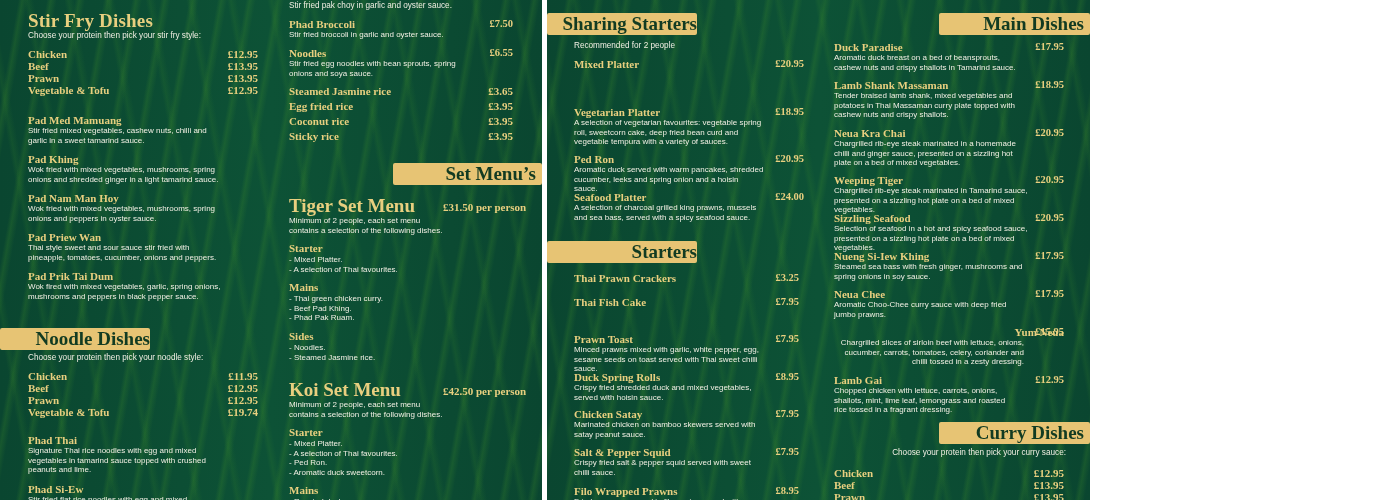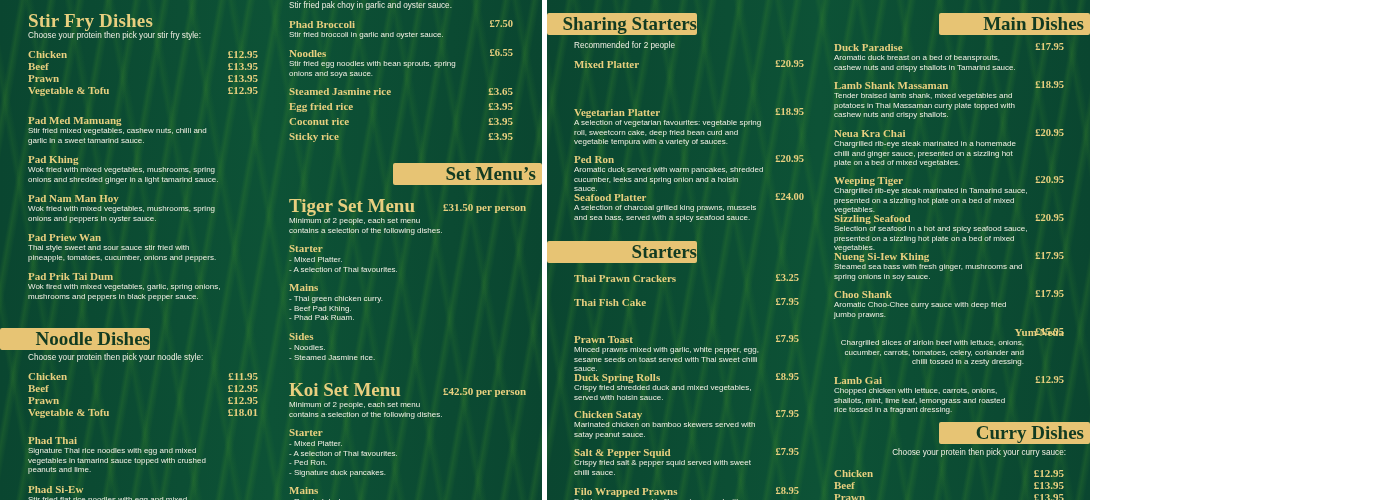--- a/index.html
+++ b/index.html
@@ -78,21 +78,21 @@
       <div class="name">Pad Prik Tai Dum</div>
       <div class="desc">Wok fired with mixed vegetables, garlic, spring onions, mushrooms and peppers in black pepper sauce.</div>
     </div>
 
   <div class="banner left" style="left:0; top:328px; width:150px;">Noodle Dishes</div>
   <div class="subnote" style="left:28px; top:353px;">Choose your protein then pick your noodle style:</div>
 
   <div class="row" style="left:28px; top:370px; width:230px;"><span>Chicken</span><span class="price" style="right:0">£11.95</span></div>
   <div class="row" style="left:28px; top:382px; width:230px;"><span>Beef</span><span class="price" style="right:0">£12.95</span></div>
   <div class="row" style="left:28px; top:394px; width:230px;"><span>Prawn</span><span class="price" style="right:0">£12.95</span></div>
-  <div class="row" style="left:28px; top:406px; width:230px;"><span>Vegetable &amp; Tofu</span><span class="price" style="right:0">£18.01</span></div>
+  <div class="row" style="left:28px; top:406px; width:230px;"><span>Vegetable &amp; Tofu</span><span class="price" style="right:0">£19.74</span></div>
 
   <div class="dish" style="left:28px; top:434px; width:182px;">
       <div class="name">Phad Thai</div>
       <div class="desc">Signature Thai rice noodles with egg and mixed vegetables in tamarind sauce topped with crushed peanuts and lime.</div>
     </div>
   <div class="dish" style="left:28px; top:483px; width:200px;">
       <div class="name">Phad Si-Ew</div>
       <div class="desc">Stir fried flat rice noodles with egg and mixed</div>
     </div>
 
@@ -141,21 +141,21 @@
   <div class="set-title" style="left:289px; top:379px;">Koi Set Menu</div>
   <div class="set-price" style="left:443px; top:385px;">£42.50 per person</div>
   <div class="set-block" style="left:289px; top:400px; width:160px;">
       <div class="li">Minimum of 2 people, each set menu contains a selection of the following dishes.</div>
     </div>
   <div class="set-block" style="left:289px; top:426px;">
     <div class="h">Starter</div>
     <div class="li">- Mixed Platter.</div>
     <div class="li">- A selection of Thai favourites.</div>
     <div class="li">- Ped Ron.</div>
-    <div class="li">- Signature duck pancakes.</div>
+    <div class="li">- Aromatic duck sweetcorn.</div>
   </div>
   <div class="set-block" style="left:289px; top:484px;">
     <div class="h">Mains</div>
     <div class="li">- Roasted duck...</div>
   </div>
 </div>
 
 <div id="panel-b" class="panel">
 
   <div class="banner left" style="left:0; top:13px; width:150px;">Sharing Starters</div>
@@ -243,21 +243,21 @@
       <div class="name">Sizzling Seafood</div>
       <div class="desc" style="width:205px">Selection of seafood in a hot and spicy seafood sauce, presented on a sizzling hot plate on a bed of mixed vegetables.</div>
       <div class="price" style="right:0">£20.95</div>
     </div>
   <div class="dish" style="left:287px; top:250px; width:230px;">
       <div class="name">Nueng Si-Iew Khing</div>
       <div class="desc" style="width:190px">Steamed sea bass with fresh ginger, mushrooms and spring onions in soy sauce.</div>
       <div class="price" style="right:0">£17.95</div>
     </div>
   <div class="dish" style="left:287px; top:288px; width:230px;">
-      <div class="name">Choo Shank</div>
+      <div class="name">Neua Chee</div>
       <div class="desc" style="width:175px">Aromatic Choo-Chee curry sauce with deep fried jumbo prawns.</div>
       <div class="price" style="right:0">£17.95</div>
     </div>
   <div class="dish" style="left:287px; top:326px; width:230px;text-align:right;">
       <div class="name">Yum Neua</div>
       <div class="desc" style="width:190px">Chargrilled slices of sirloin beef with lettuce, onions, cucumber, carrots, tomatoes, celery, coriander and chilli tossed in a zesty dressing.</div>
       <div class="price" style="right:0">£15.95</div>
     </div>
   <div class="dish" style="left:287px; top:374px; width:230px;">
       <div class="name">Lamb Gai</div>

